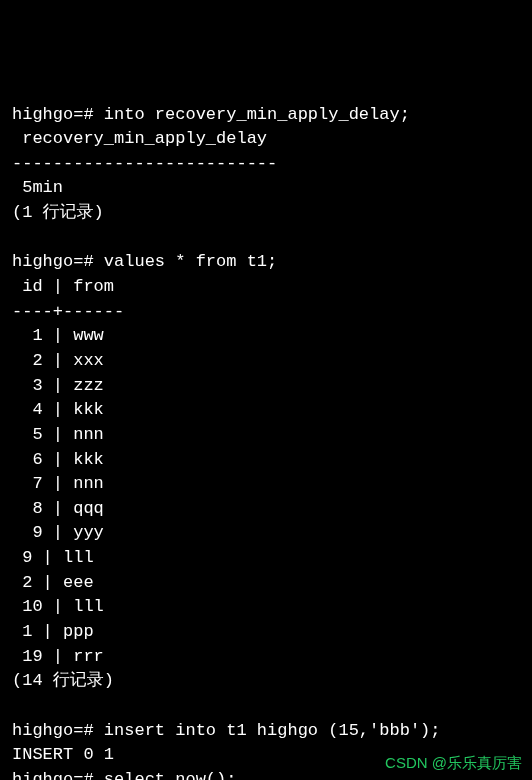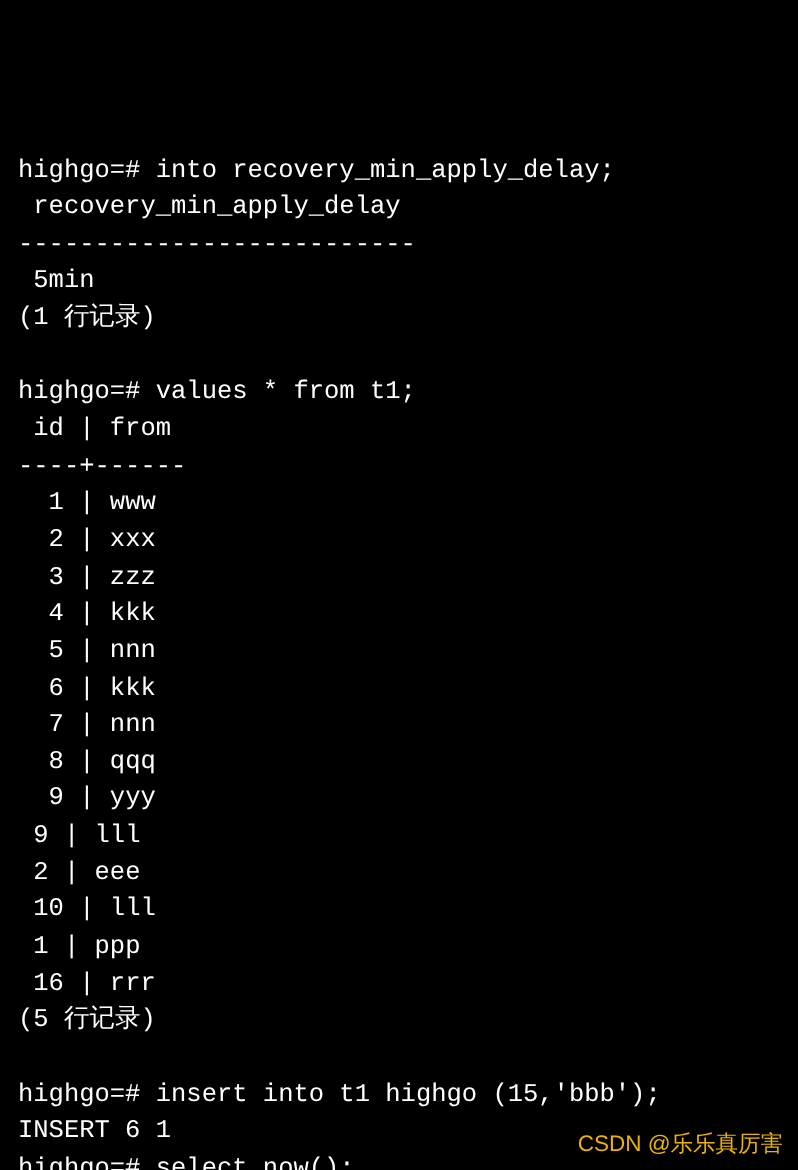--- a/index.html
+++ b/index.html
@@ -20,21 +20,21 @@
       position: relative;
       overflow: hidden;
     }
     .terminal-content {
       padding-left: 10px;
     }
     .watermark {
       position: absolute;
       bottom: 6px;
       right: 10px;
-      color: #eab308;
+      color: #22c55e;
       font-family: Arial, sans-serif;
       font-size: 15px;
       white-space: nowrap;
     }
   </style>
 </head>
 <body>
 
 
 
@@ -53,25 +53,25 @@
 <span><span>  4</span> | <span>kkk</span></span>
 <span><span>  5</span> | <span>nnn</span></span>
 <span><span>  6</span> | <span>kkk</span></span>
 <span><span>  7</span> | <span>nnn</span></span>
 <span><span>  8</span> | <span>qqq</span></span>
 <span><span>  9</span> | <span>yyy</span></span>
 <span><span> 9</span> | <span>lll</span></span>
 <span><span> 2</span> | <span>eee</span></span>
 <span><span> 10</span> | <span>lll</span></span>
 <span><span> 1</span> | <span>ppp</span></span>
-<span><span> 16</span> | <span>rrr</span></span>
-<span>(5 行记录)</span>
+<span><span> 19</span> | <span>rrr</span></span>
+<span>(14 行记录)</span>
 
 <span>highgo=#</span> <span>insert into t1 highgo (15,'bbb');</span>
-<span>INSERT 6 1</span>
+<span>INSERT 0 1</span>
 <span>highgo=#</span> <span>select now();</span>
 
 
 
 </div>
 
 <div class="watermark">CSDN @乐乐真厉害</div>
 
 
 

